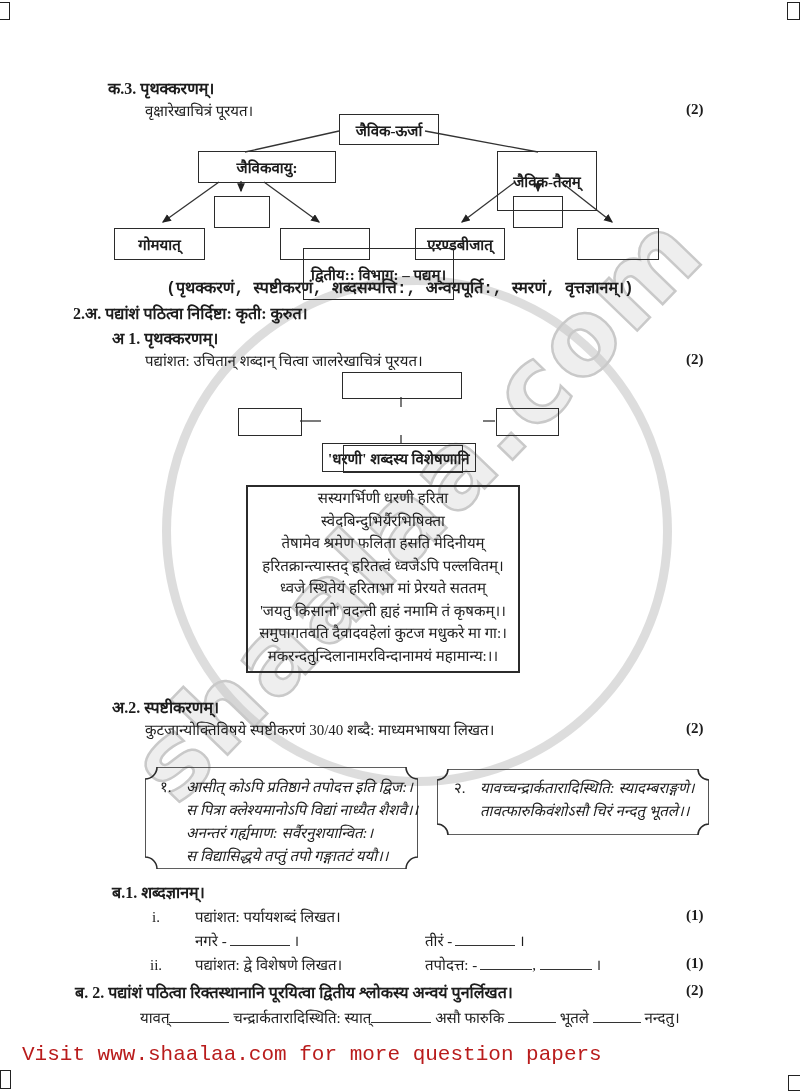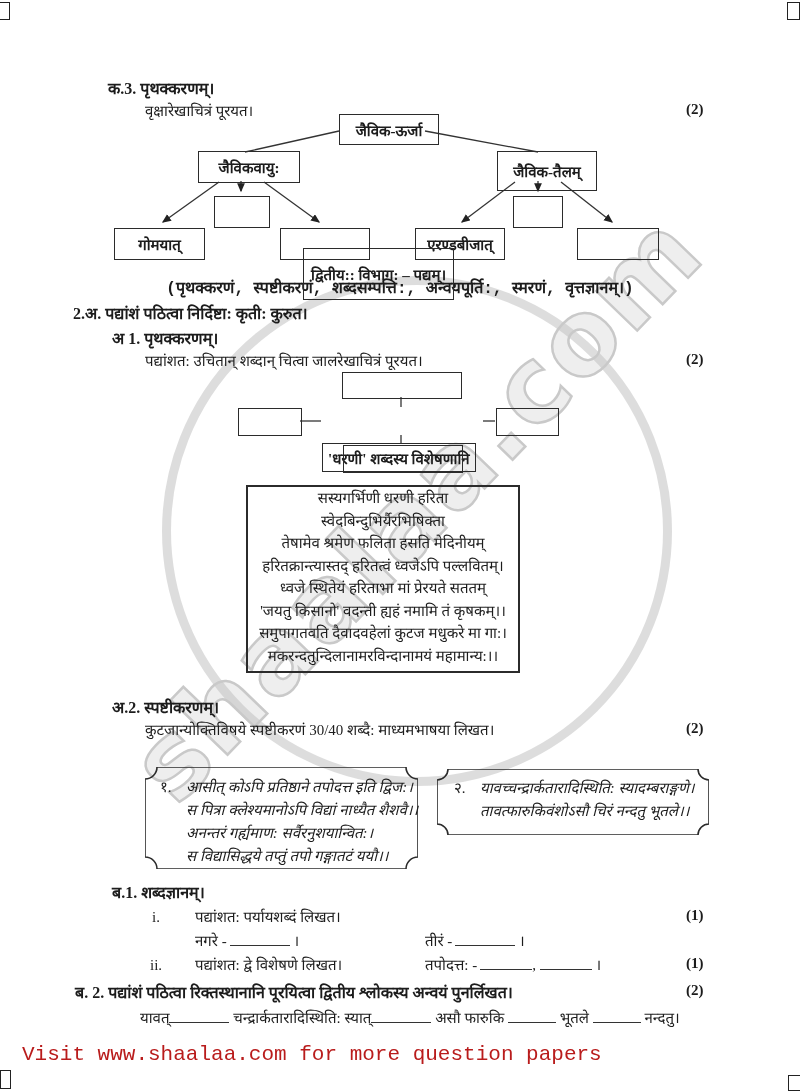--- a/index.html
+++ b/index.html
@@ -66,22 +66,22 @@
       <line x1="300" y1="421" x2="321" y2="421"></line>
       <line x1="483" y1="421" x2="495" y2="421"></line>
     </g>
   </svg>
 
   <div class="abs heading" style="left:108px;top:78px;">क.3. पृथक्करणम्।</div>
   <div class="abs txt" style="left:145px;top:101px;">वृक्षारेखाचित्रं पूरयत।</div>
   <div class="mark" style="top:101px;">(2)</div>
 
   <div class="box" style="left:339px;top:114px;height:29px;min-width:86px;padding:0 6px;">जैविक-ऊर्जा</div>
-  <div class="box" style="left:198px;top:151px;height:30px;min-width:88px;padding:0 6px;">जैविकवायु:</div>
-  <div class="box" style="left:497px;top:151px;height:30px;min-width:86px;padding:4px 6px;">जैविक-तैलम्</div>
+  <div class="box" style="left:198px;top:151px;height:30px;min-width:88px;padding:0 24px;">जैविकवायु:</div>
+  <div class="box" style="left:497px;top:151px;height:30px;min-width:86px;padding:14px 6px;">जैविक-तैलम्</div>
   <div class="box" style="left:214px;top:196px;width:54px;height:30px;"></div>
   <div class="box" style="left:114px;top:228px;width:89px;height:30px;">गोमयात्</div>
   <div class="box" style="left:280px;top:228px;width:88px;height:30px;"></div>
   <div class="box" style="left:513px;top:196px;width:48px;height:30px;"></div>
   <div class="box" style="left:415px;top:228px;width:88px;height:30px;">एरण्डबीजात्</div>
   <div class="box" style="left:577px;top:228px;width:80px;height:30px;"></div>
 
   <div class="box" style="left:303px;top:248px;height:26px;padding:12px 7px;">द्वितीय:: विभाग: – पद्यम्।</div>
   <div class="abs heading" style="left:0;top:279px;width:800px;text-align:center;white-space:nowrap;font-family:Liberation Mono, monospace;">(पृथक्करणं, स्पष्टीकरणं, शब्दसम्पत्ति:, अन्वयपूर्ति:, स्मरणं, वृत्तज्ञानम्।)</div>
 

